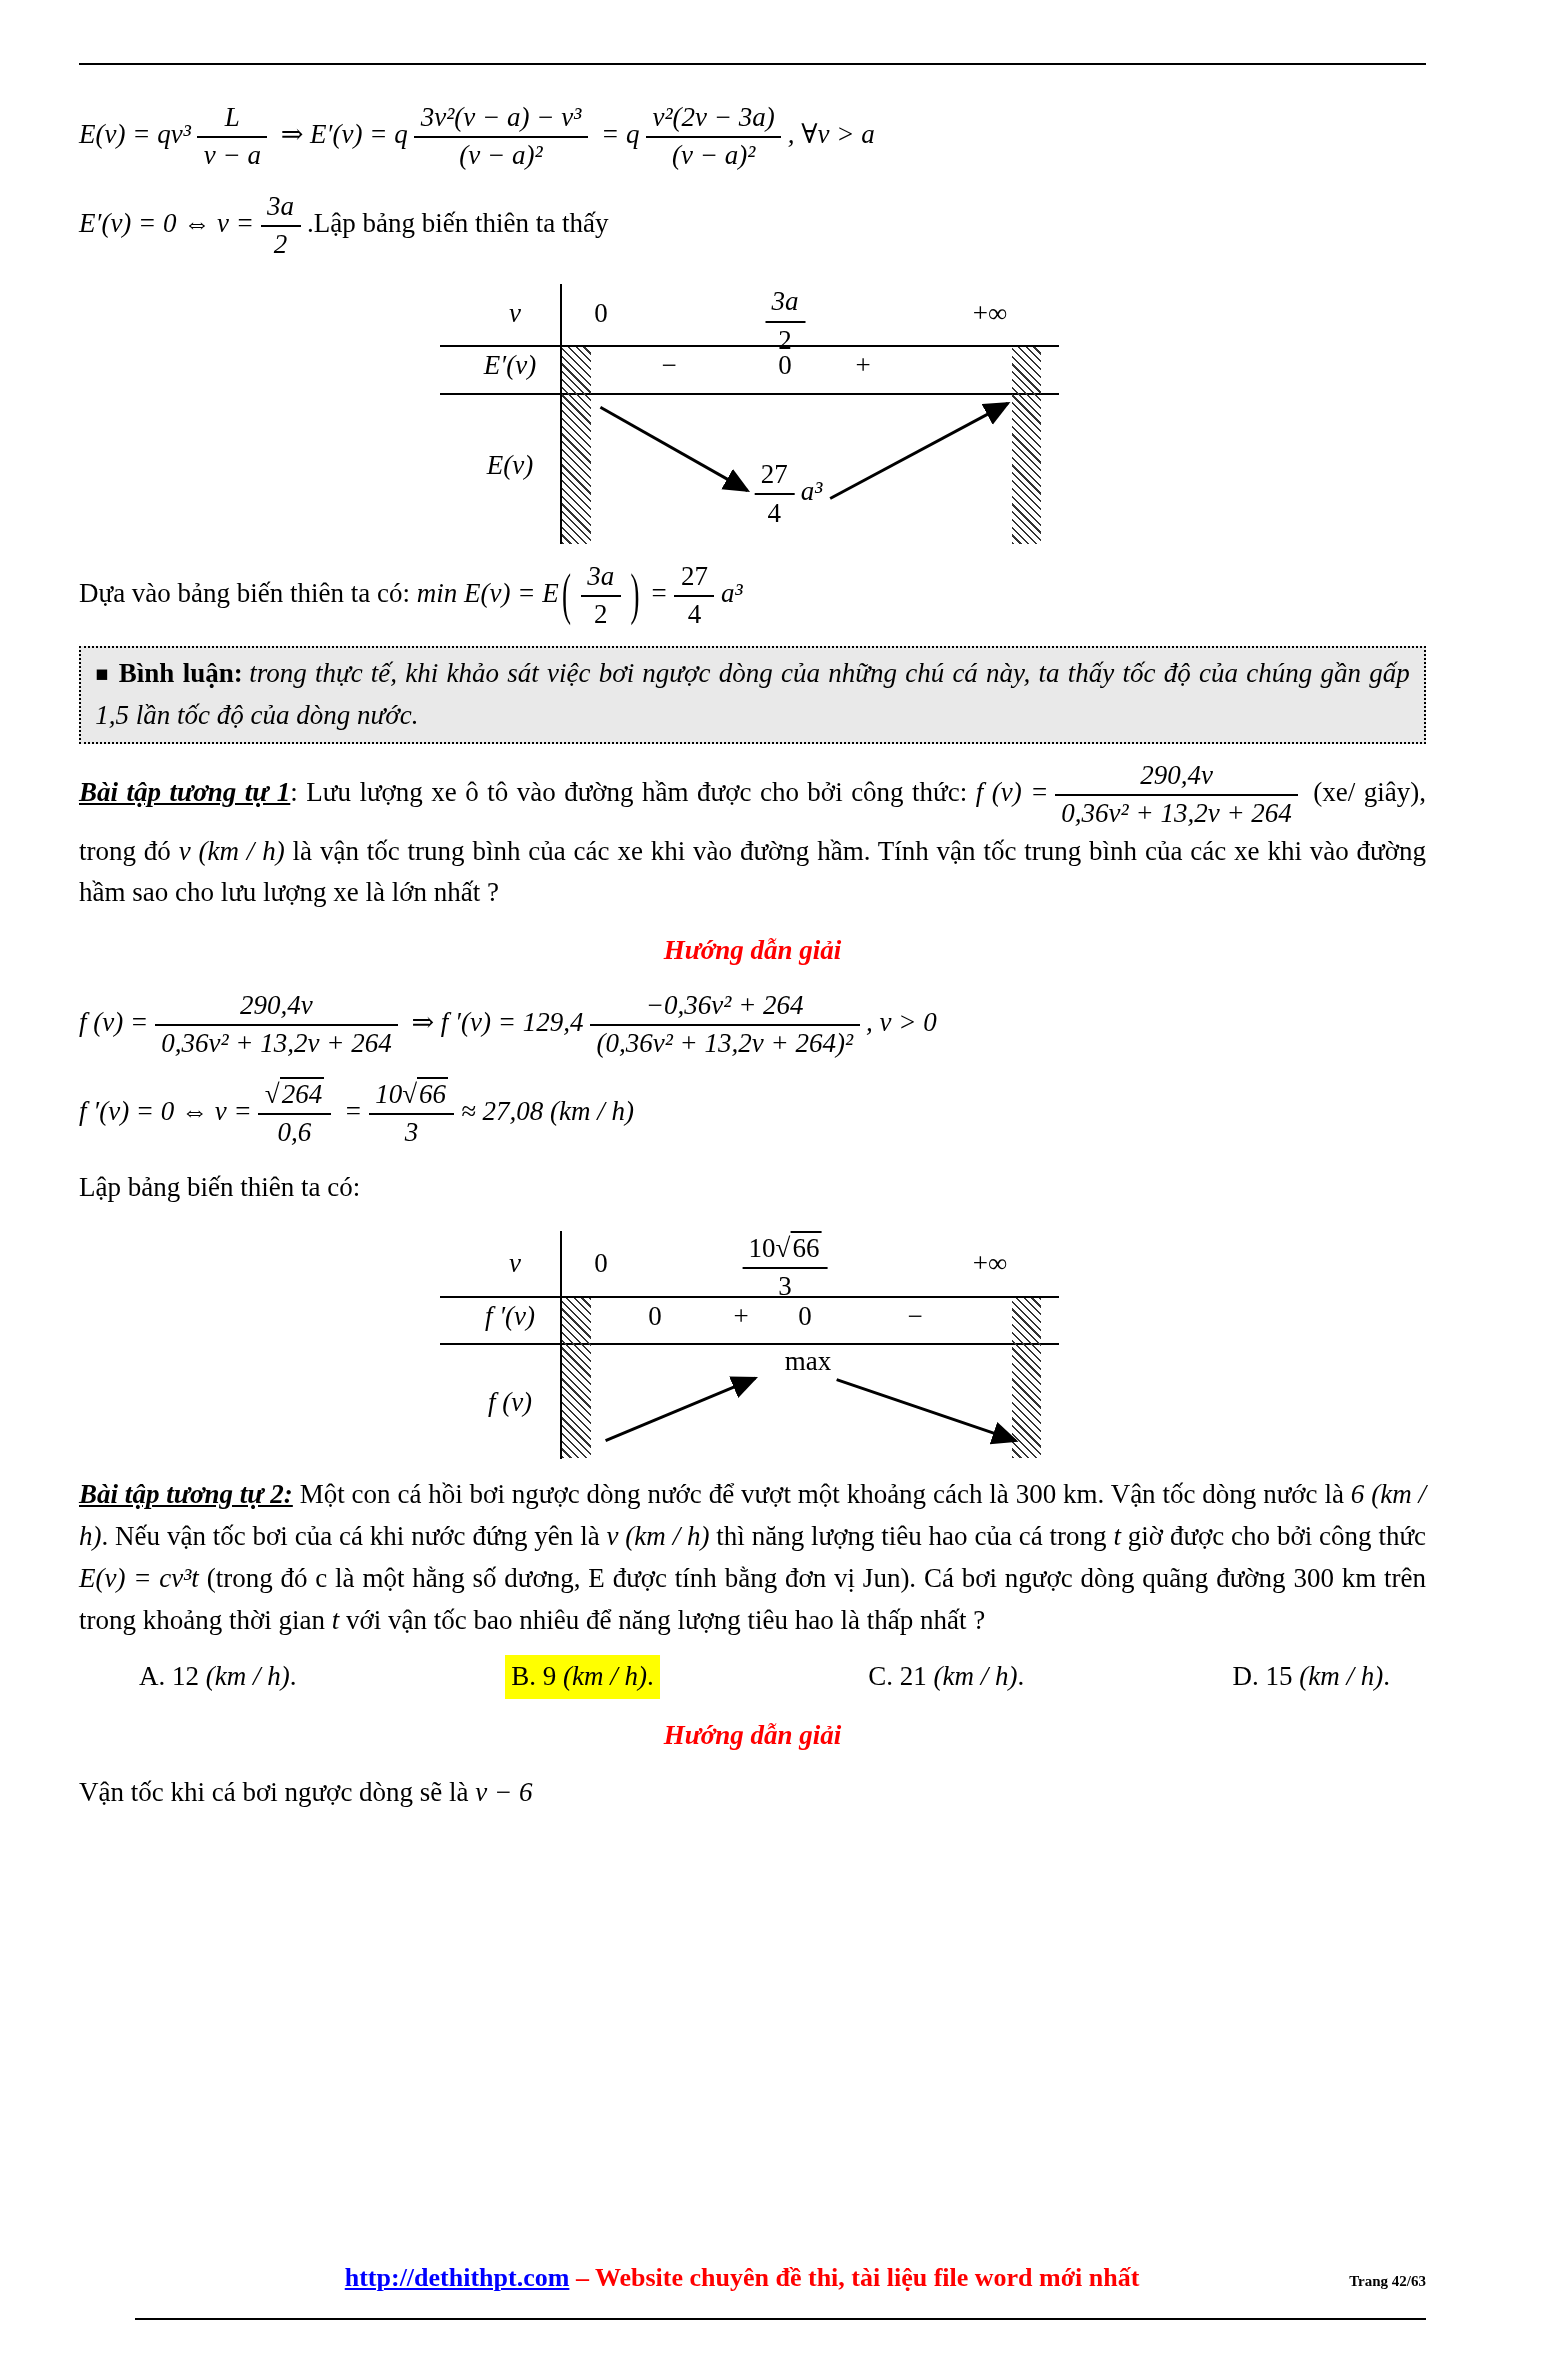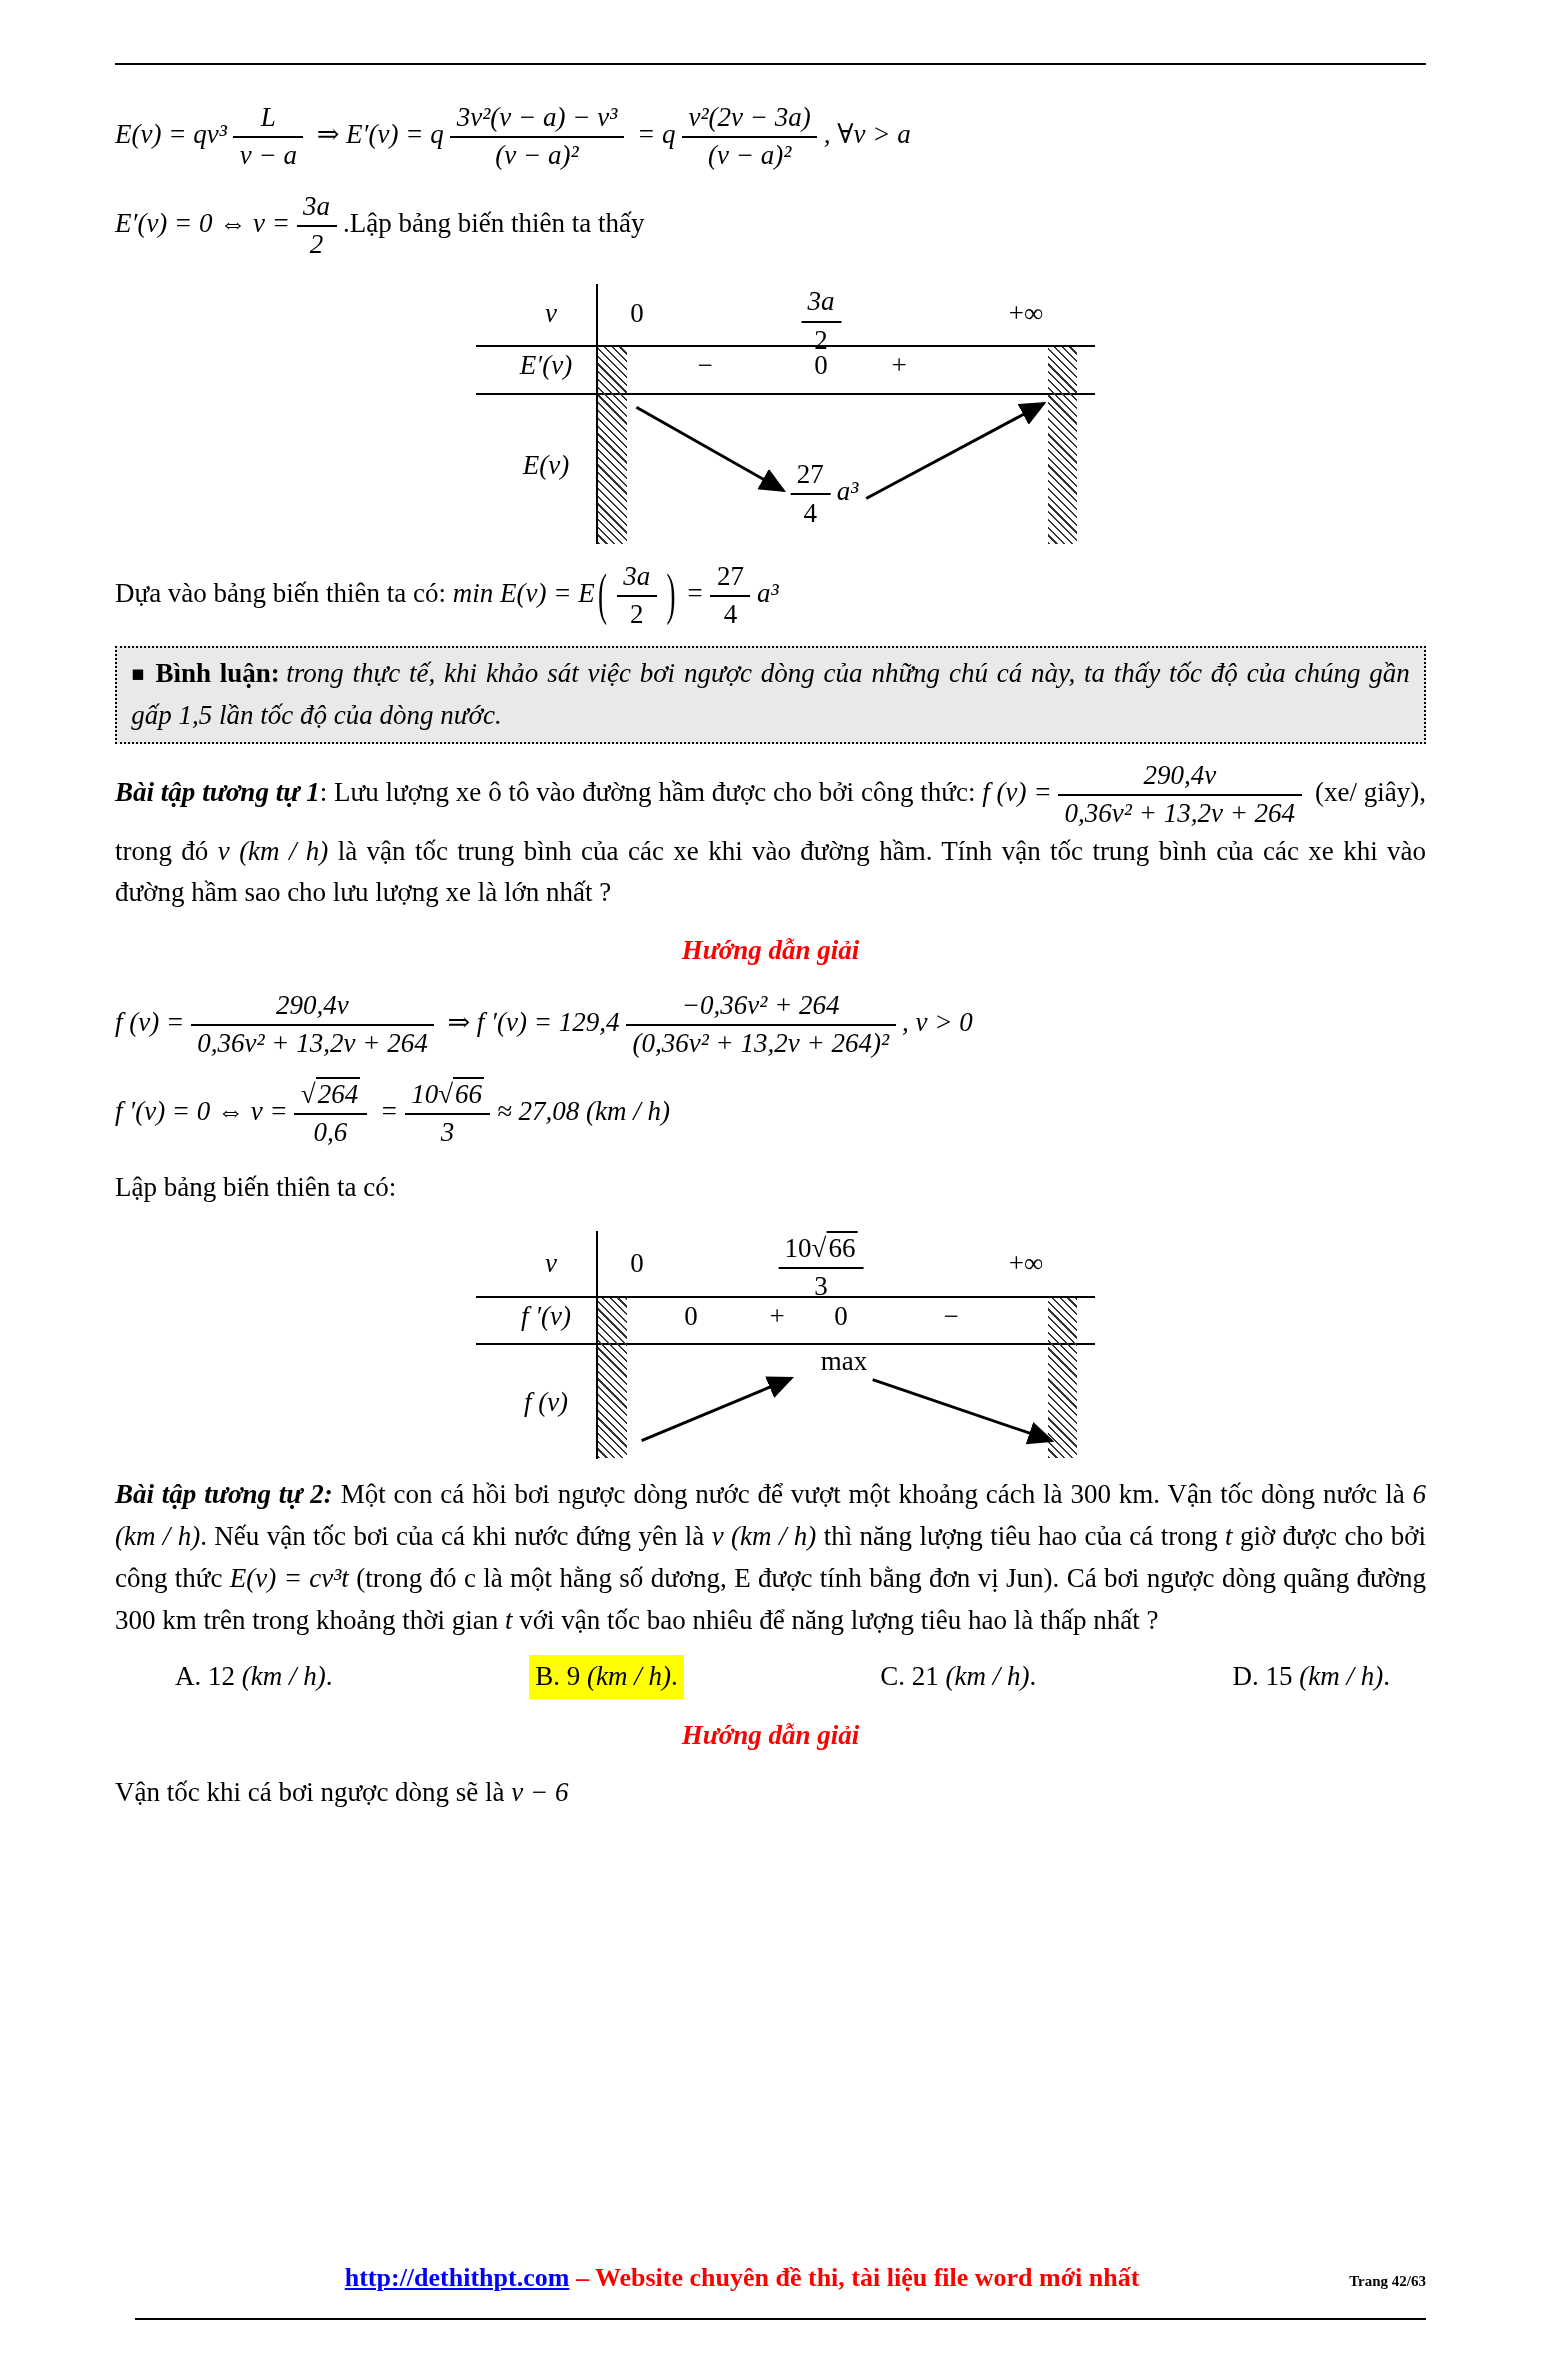--- a/index.html
+++ b/index.html
@@ -1,34 +1,34 @@
 <!DOCTYPE html>
 <html style="--accent_red: #FF0000; --link_blue: #0000FF; --highlight_yellow: #FFFF00; --comment_bg: #E9E9E9;font-size:10.4px"><head>
 <meta charset="utf-8">
 <style>
   html,body{margin:0;padding:0;}
   body{
     width:1561px;height:2354px;background:#ffffff;color:#000;
     font-family:"Liberation Serif","DejaVu Serif",serif;
     font-size:27px;line-height:1.55;position:relative;overflow:hidden;
   }
-  .page{padding:63px 135px 0 115px;}
+  .page{padding:63px 135px 0 79px;}
   .toprule{border-top:2.6px solid #000;height:0;margin-bottom:36px;}
   .math,.it{font-style:italic;}
   .plain{font-style:normal;}
   .eq{margin:17px 0;}
   .frac{display:inline-block;vertical-align:middle;text-align:center;margin:0 6.5px;line-height:1.25;}
   .frac .num{display:block;border-bottom:2px solid #000;padding:0 6.5px 1.3px;}
   .frac .den{display:block;padding:1.3px 6.5px 0;}
   .sqrt{white-space:nowrap;}
   .sqrt .s{font-style:normal;}
   .sqrt .r{border-top:2px solid #000;padding:0 2px;}
   .tall{display:inline-block;transform:scaleY(2.1);vertical-align:middle;font-style:normal;margin:0 3.3px;}
   .para{margin:7.8px 0;text-align:justify;}
-  .bi{font-weight:bold;font-style:italic;}
+  .bi{font-weight:bold;font-style:italic;text-decoration:underline;}
   .hdg{color:var(--accent_red,#f00);font-weight:bold;font-style:italic;text-align:center;margin:15.6px 0;}
   .comment{border:2.6px dotted #000;background:var(--comment_bg,#e9e9e9);padding:5.2px 14.3px;margin:14.3px 0;text-align:justify;}
   .comment .bullet{font-size:0.8em;margin-right:9px;vertical-align:1.3px;}
   .comment .clabel{font-weight:bold;margin-right:6.5px;}
   .comment .ctext{font-style:italic;}
   .vtable{position:relative;margin:22px 0 15.6px 361px;line-height:1.15;}
   .vline{position:absolute;top:0;width:2px;background:#000;}
   .hline{position:absolute;left:0;right:0;height:2px;background:#000;}
   .hatch{position:absolute;background:repeating-linear-gradient(45deg,#333 0 1.6px,transparent 1.6px 5.5px);}
   .cell{position:absolute;transform:translateX(-50%);white-space:nowrap;}

